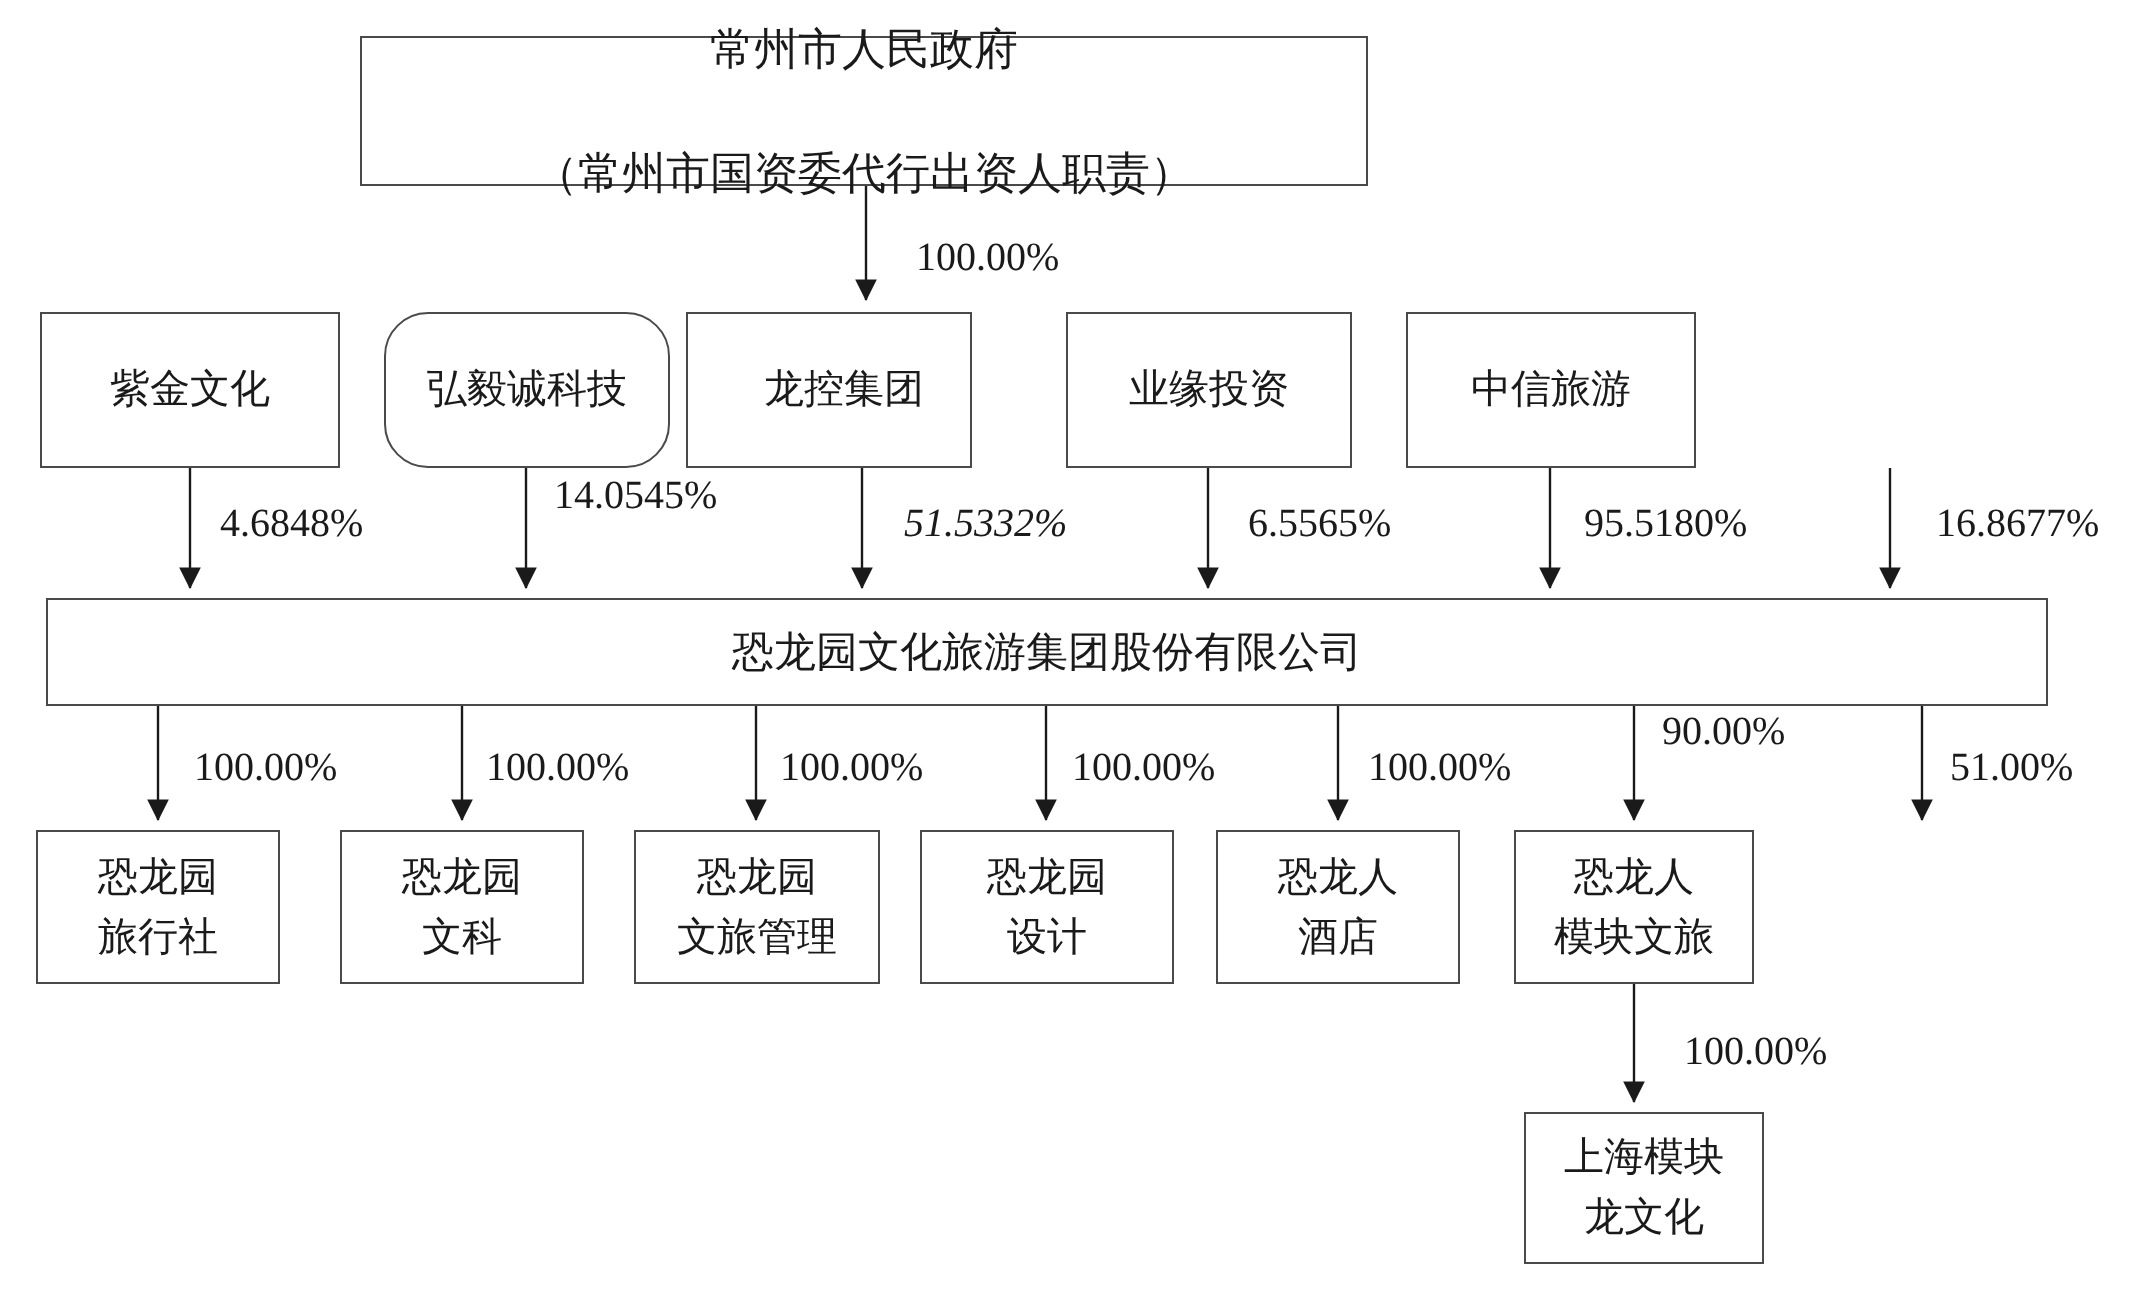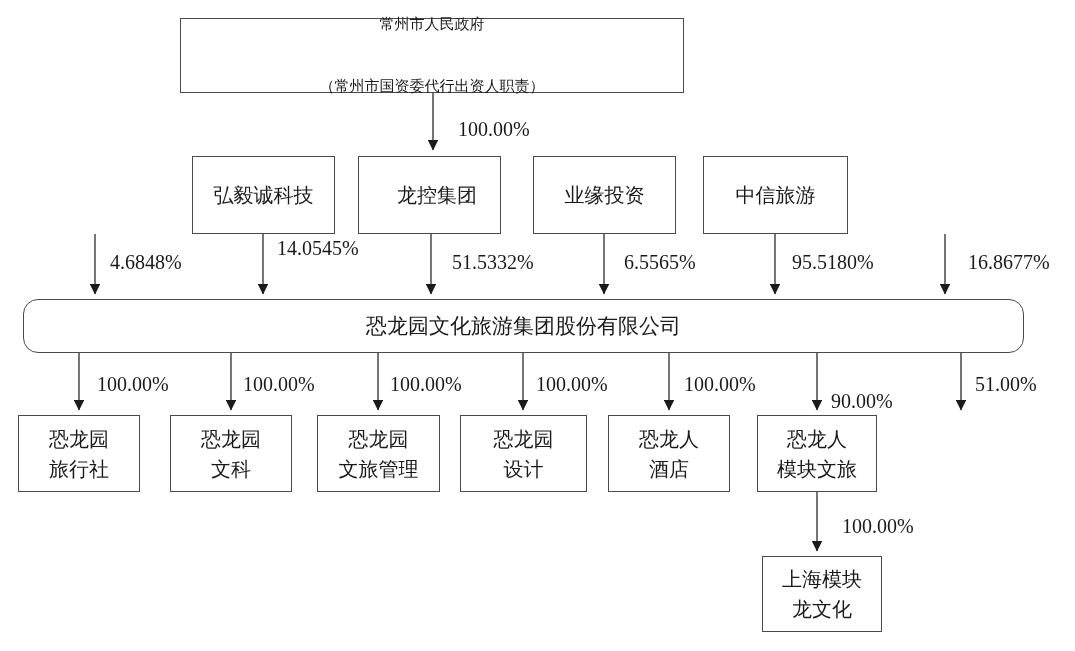--- a/index.html
+++ b/index.html
@@ -38,21 +38,21 @@
     text-align: center;
     font-size: 20px;
     line-height: 30px;
     white-space: pre-line;
   }
   .node .nm {
     white-space: pre-line;
   }
   .node.gov {
     line-height: 31px;
-    font-size: 15px;
+    font-size: 22px;
   }
   .node.main {
     font-size: 21px;
   }
   .pct {
     position: absolute;
     font-size: 20px;
     line-height: 22px;
     white-space: nowrap;
   }
@@ -90,50 +90,53 @@
   </svg>
 
   <div class="node gov" style="left:180px; top:18px; width:504px; height:75px;">
     <div>
       <div class="nm">常州市人民政府</div>
       <div class="nm">（常州市国资委代行出资人职责）</div>
     </div>
   </div>
   <span class="pct" style="left:458px; top:118px;">100.00%</span>
 
-  <div class="node" style="left:192px; top:156px; width:143px; height:78px;">
+  <div class="node" style="left:20px; top:156px; width:150px; height:78px;">
+    <span class="nm">紫金文化</span>
+  </div>
+  <div class="node" style="left:192px; top:156px; width:143px; height:78px;border-radius:22px;">
     <span class="nm">弘毅诚科技</span>
   </div>
-  <div class="node" style="left:358px; top:156px; width:143px; height:78px;padding-left:15px;">
+  <div class="node" style="left:343px; top:156px; width:143px; height:78px;padding-left:15px;">
     <span class="nm">龙控集团</span>
   </div>
   <div class="node" style="left:533px; top:156px; width:143px; height:78px;">
     <span class="nm">业缘投资</span>
   </div>
   <div class="node" style="left:703px; top:156px; width:145px; height:78px;">
     <span class="nm">中信旅游</span>
   </div>
 
   <span class="pct" style="left:110px; top:251px;">4.6848%</span>
   <span class="pct" style="left:277px; top:237px;">14.0545%</span>
-  <span class="pct" style="left:452px; top:251px;">51.5332%</span>
+  <span class="pct" style="left:452px; top:251px;font-style:italic;">51.5332%</span>
   <span class="pct" style="left:624px; top:251px;">6.5565%</span>
   <span class="pct" style="left:792px; top:251px;">95.5180%</span>
   <span class="pct" style="left:968px; top:251px;">16.8677%</span>
 
-  <div class="node main" style="left:23px; top:299px; width:1001px; height:54px;border-radius:15px;">
+  <div class="node main" style="left:23px; top:299px; width:1001px; height:54px;">
     <span class="nm">恐龙园文化旅游集团股份有限公司</span>
   </div>
 
   <span class="pct" style="left:97px; top:373px;">100.00%</span>
   <span class="pct" style="left:243px; top:373px;">100.00%</span>
   <span class="pct" style="left:390px; top:373px;">100.00%</span>
   <span class="pct" style="left:536px; top:373px;">100.00%</span>
   <span class="pct" style="left:684px; top:373px;">100.00%</span>
-  <span class="pct" style="left:831px; top:355px;margin-top:35px;">90.00%</span>
+  <span class="pct" style="left:831px; top:355px;">90.00%</span>
   <span class="pct" style="left:975px; top:373px;">51.00%</span>
 
   <div class="node" style="left:18px; top:415px; width:122px; height:77px;">
     <span class="nm">恐龙园
 旅行社</span>
   </div>
   <div class="node" style="left:170px; top:415px; width:122px; height:77px;">
     <span class="nm">恐龙园
 文科</span>
   </div>

